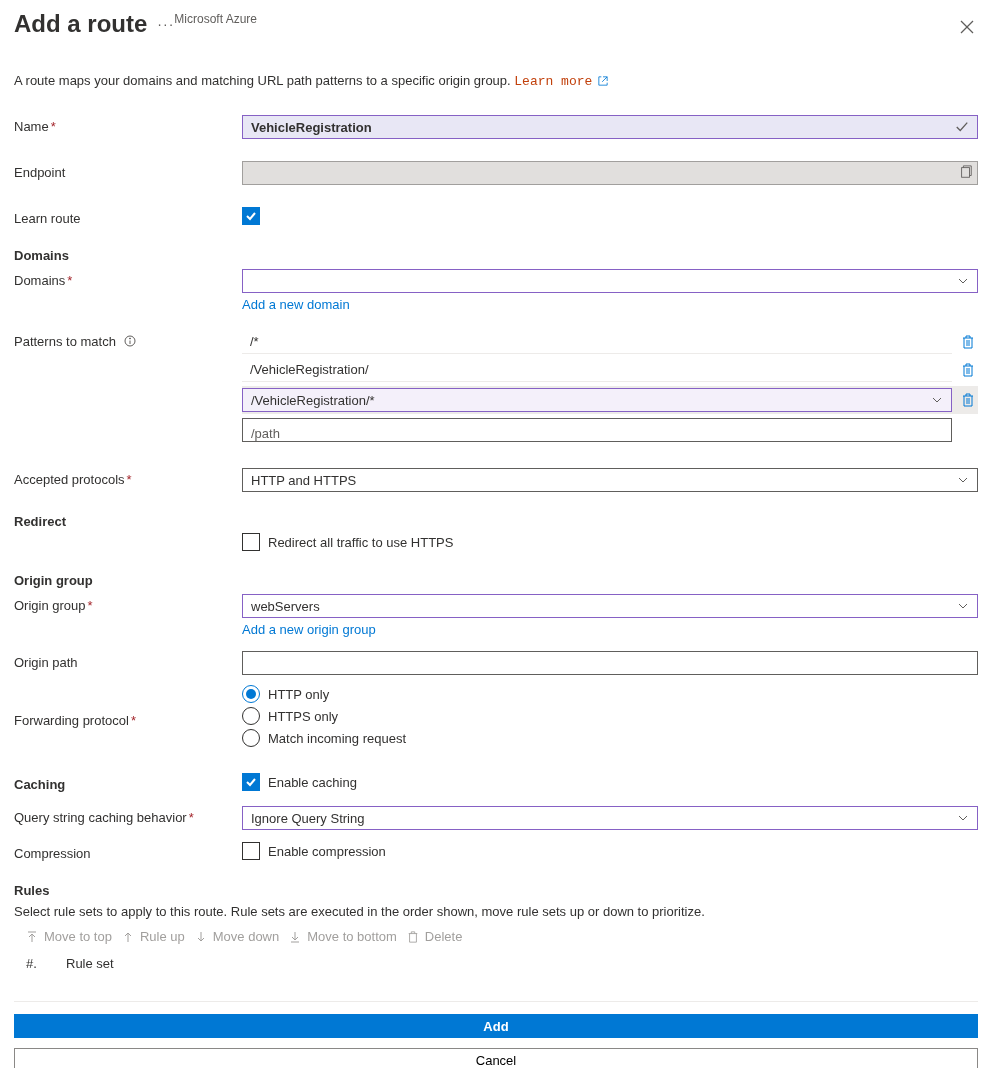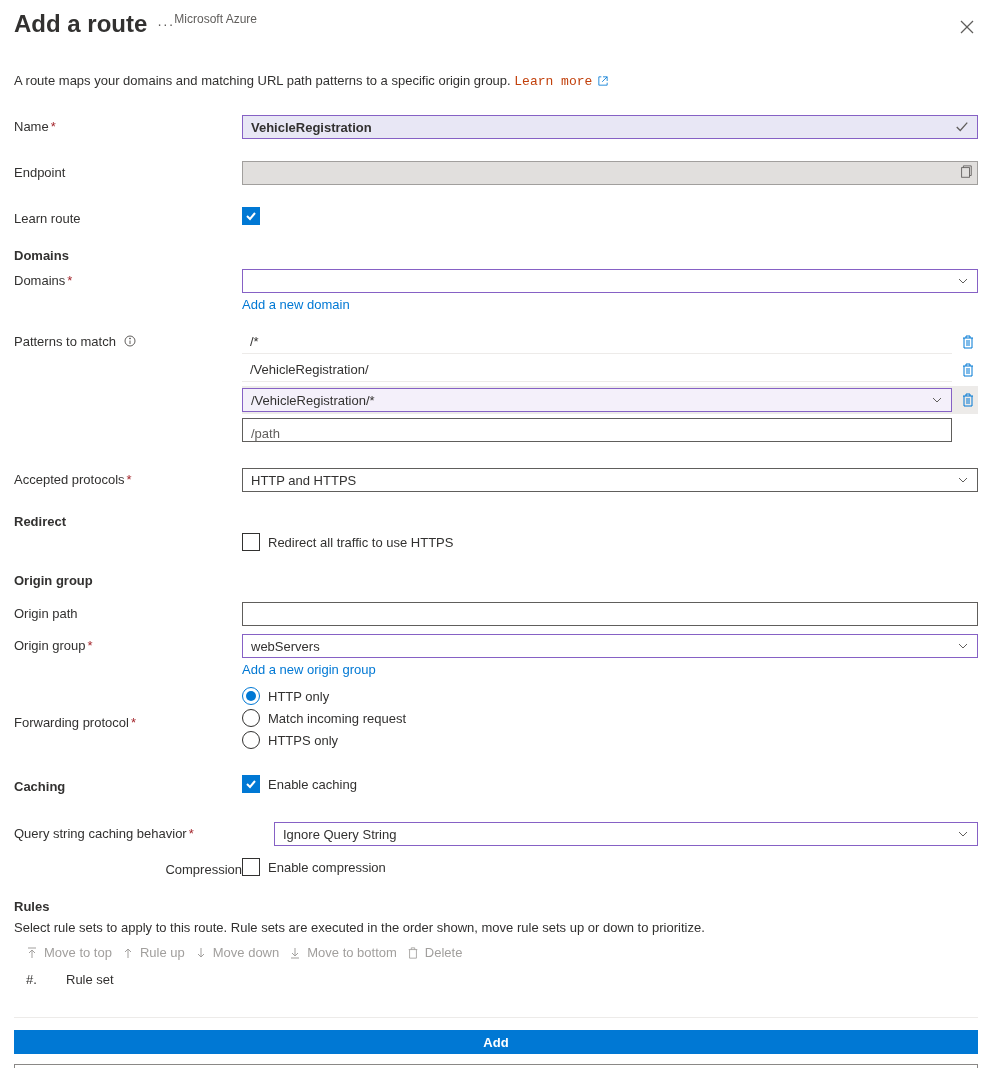--- a/index.html
+++ b/index.html
@@ -279,87 +279,87 @@
     <div class="label-col"></div>
     <div class="control-col">
       <div class="checkbox-wrap">
         <span class="checkbox"></span>
         <span>Redirect all traffic to use HTTPS</span>
       </div>
     </div>
   </div>
 
   <div class="section-heading">Origin group</div>
-  <div class="row compact" style="margin-top:14px;">
-    <div class="label-col">Origin path</div>
-    <div class="control-col">
-      <input class="text-input" value="" style="">
-    </div>
-  </div>
-
   <div class="row compact">
     <div class="label-col"><span>Origin group</span><span class="required">*</span></div>
     <div class="control-col">
       <div class="dropdown highlighted">
         <span>webServers</span>
         <svg class="chevron" viewBox="0 0 12 12" fill="none" stroke="#605e5c" stroke-width="1">
             <polyline points="2,4 6,8 10,4"></polyline>
           </svg>
       </div>
       <div class="below-control"><a href="#" class="link">Add a new origin group</a></div>
+    </div>
+  </div>
+
+  <div class="row compact" style="margin-top:14px;">
+    <div class="label-col">Origin path</div>
+    <div class="control-col">
+      <input class="text-input" value="" style="">
     </div>
   </div>
 
   <div class="row" style="margin-top:10px;align-items:center;">
     <div class="label-col"><span>Forwarding protocol</span><span class="required">*</span></div>
     <div class="control-col">
       <div class="radio-wrap">
         <span class="radio selected">
             <span class="dot"></span>
           </span>
         <span>HTTP only</span>
       </div>
       <div class="radio-wrap">
         <span class="radio"></span>
-        <span>Match incoming request</span>
+        <span>HTTPS only</span>
       </div>
       <div class="radio-wrap">
         <span class="radio"></span>
-        <span>HTTPS only</span>
+        <span>Match incoming request</span>
       </div>
     </div>
   </div>
 
   <div class="row compact">
     <div class="label-col bold">Caching</div>
     <div class="control-col">
       <div class="checkbox-wrap">
         <span class="checkbox checked">
           <svg viewBox="0 0 12 12" fill="none" stroke-width="2">
               <polyline points="2,6 5,9 10,3"></polyline>
             </svg>
         </span>
         <span>Enable caching</span>
       </div>
     </div>
   </div>
 
-  <div class="row compact" style="margin-top:28px;gap:32px;">
+  <div class="row compact" style="margin-top:14px;">
     <div class="label-col"><span>Query string caching behavior</span><span class="required">*</span></div>
     <div class="control-col">
       <div class="dropdown highlighted">
         <span>Ignore Query String</span>
         <svg class="chevron" viewBox="0 0 12 12" fill="none" stroke="#605e5c" stroke-width="1">
             <polyline points="2,4 6,8 10,4"></polyline>
           </svg>
       </div>
     </div>
   </div>
 
-  <div class="row" style="margin-top:12px;text-align:right;">
+  <div class="row" style="margin-top:12px;">
     <div class="label-col">Compression</div>
     <div class="control-col">
       <div class="checkbox-wrap">
         <span class="checkbox"></span>
         <span>Enable compression</span>
       </div>
     </div>
   </div>
 
   <div class="section-heading">Rules</div>

